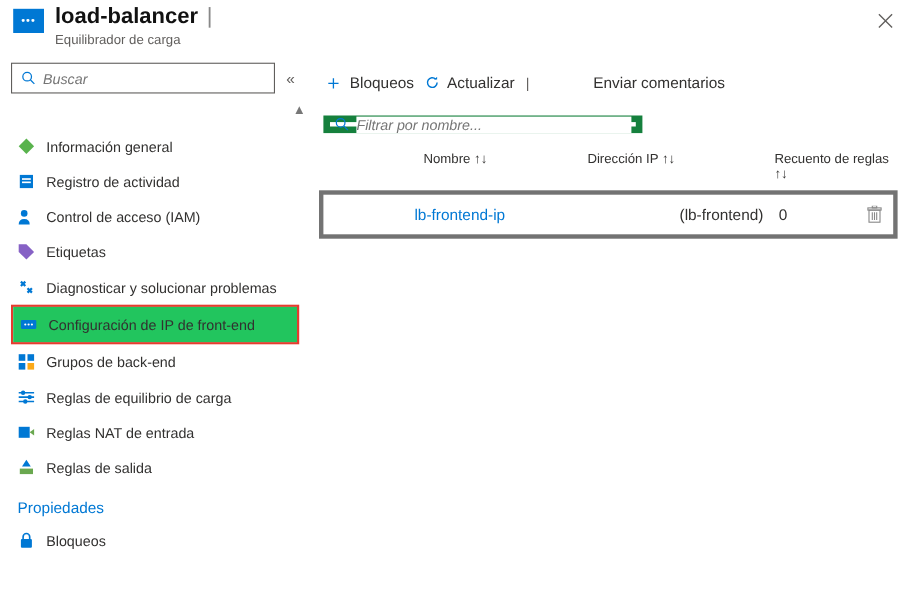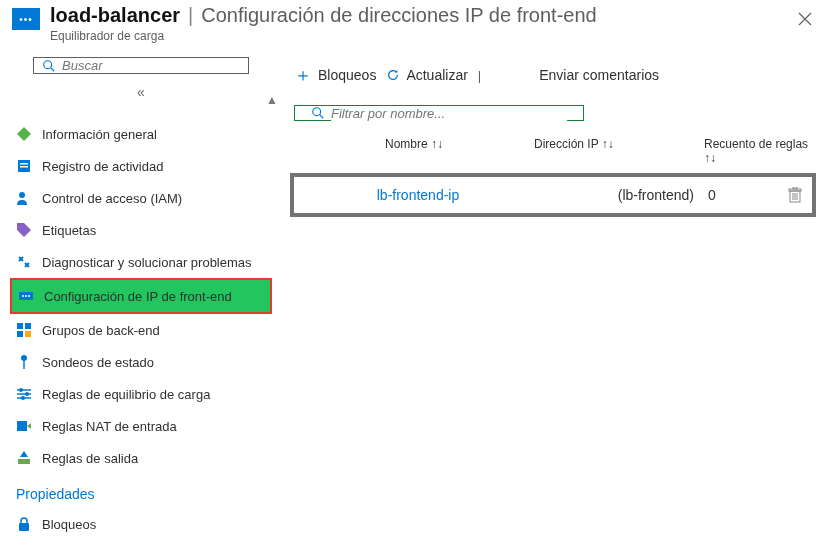--- a/index.html
+++ b/index.html
@@ -65,22 +65,21 @@
   .main {
     flex: 1;
     padding: 10px 14px 10px 14px;
     position: relative;
   }
   
   .search-row {
     display: flex;
     align-items: center;
     gap: 6px;
-    margin-bottom: 14px;
-    flex-direction: column;
+    margin-bottom: 32px;
   }
   .search-box {
     flex: 1;
     border: 1px solid #605e5c;
     height: 28px;
     display: flex;
     align-items: center;
     padding: 0 8px;
     gap: 6px;
   }
@@ -153,26 +152,26 @@
     gap: 6px;
     cursor: pointer;
     color: #323130;
     font-size: 14px;
   }
   .tb-btn .plus { color: #0078d4; font-size: 18px; font-weight: 400; }
   .tb-btn .refresh { color: #0078d4; }
   .tb-link { color: #323130; font-size: 14px; cursor: pointer; margin-left: 48px; }
   
   .filter-box {
-    border: 1px solid #15803d;
+    border: 6px solid #15803d;
     height: 16px;
     width: 290px;
     display: flex;
     align-items: center;
-    padding: 0 16px;
+    padding: 0 4px;
     gap: 6px;
     margin-bottom: 10px;
     margin-left: 4px;
   }
   .filter-input {
     border: none;
     outline: none;
     flex: 1;
     font-size: 13px;
     font-style: italic;
@@ -211,21 +210,20 @@
 </style>
 </head>
 <body>
 
 <div class="header">
   <div class="header-icon"></div>
   <div class="header-titles">
     <div class="header-title-row">
       <span class="header-title">load-balancer</span>
       <span class="header-sep">|</span>
-      <span class="header-subtitle-lg">Configuración de direcciones IP de front-end</span>
     </div>
     <span class="header-caption">Equilibrador de carga</span>
   </div>
   <div class="close-btn">
     <svg width="14" height="14" viewBox="0 0 14 14">
         <path d="M1 1 L13 13 M13 1 L1 13" stroke="#605e5c" stroke-width="1.2" fill="none"></path>
       </svg>
   </div>
 </div>
 
@@ -309,29 +307,20 @@
     <div class="nav-item">
       <span class="icn">
           <svg width="16" height="16">
             <rect x="1" y="1" width="6" height="6" fill="#0078d4"></rect>
             <rect x="9" y="1" width="6" height="6" fill="#0078d4"></rect>
             <rect x="1" y="9" width="6" height="6" fill="#0078d4"></rect>
             <rect x="9" y="9" width="6" height="6" fill="#fba919"></rect>
           </svg>
         </span>
       <span>Grupos de back-end</span>
-    </div>
-    <div class="nav-item">
-      <span class="icn">
-          <svg width="16" height="16">
-            <circle cx="8" cy="4" r="3" fill="#0078d4"></circle>
-            <line x1="8" y1="7" x2="8" y2="15" stroke="#0078d4" stroke-width="1.5"></line>
-          </svg>
-        </span>
-      <span>Sondeos de estado</span>
     </div>
     <div class="nav-item">
       <span class="icn">
           <svg width="16" height="16">
             <line x1="1" y1="4" x2="15" y2="4" stroke="#0078d4" stroke-width="1.5"></line>
             <line x1="1" y1="8" x2="15" y2="8" stroke="#0078d4" stroke-width="1.5"></line>
             <line x1="1" y1="12" x2="15" y2="12" stroke="#0078d4" stroke-width="1.5"></line>
             <circle cx="5" cy="4" r="2" fill="#0078d4"></circle>
             <circle cx="11" cy="8" r="2" fill="#0078d4"></circle>
             <circle cx="7" cy="12" r="2" fill="#0078d4"></circle>

